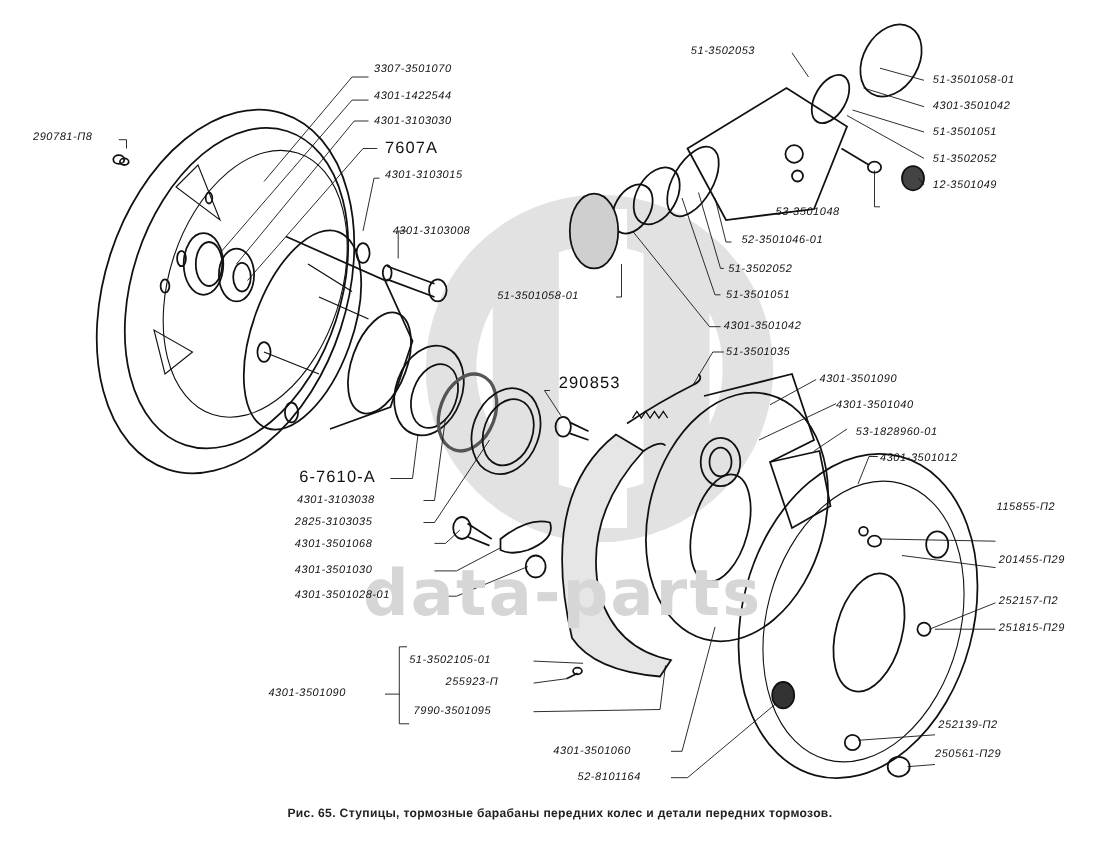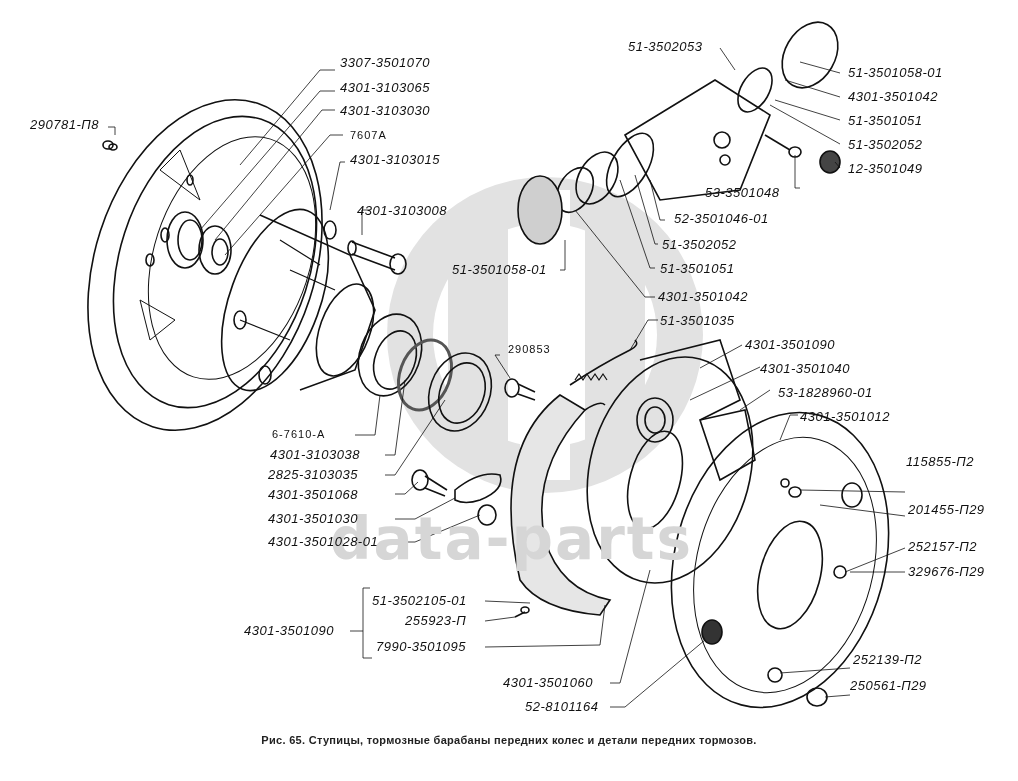--- a/index.html
+++ b/index.html
@@ -1,19 +1,19 @@
 <!DOCTYPE html>
 <html><head>
 <meta charset="utf-8">
 <style>
   html, body { margin: 0; padding: 0; background: #ffffff; }
   body { width: 1018px; height: 781px; position: relative; overflow: hidden; font-family: "Liberation Sans", sans-serif; }
   #canvas { position: absolute; left: 0; top: 0; width: 1018px; height: 781px; }
-  .lbl { position: absolute; font-family: "Liberation Sans", sans-serif; font-size: 13px; font-style: italic; color: #111; white-space: nowrap; letter-spacing: 0.5px; line-height: 14px; }
-  .lbl.big { font-size: 11px; font-style: normal; letter-spacing: 1px; }
+  .lbl { position: absolute; font-family: "Liberation Sans", sans-serif; font-size: 10px; font-style: italic; color: #111; white-space: nowrap; letter-spacing: 0.5px; line-height: 14px; }
+  .lbl.big { font-size: 15px; font-style: normal; letter-spacing: 1px; }
   .caption { position: absolute; left: 0; width: 1018px; top: 734px; text-align: center; font-family: "Liberation Sans", sans-serif; font-size: 11px; font-weight: bold; color: #222; letter-spacing: 0.3px; }
   .wm-text { position: absolute; left: 330px; top: 505px; font-family: "DejaVu Sans", sans-serif; font-weight: bold; font-size: 58px; color: #d6d6d6; letter-spacing: 2px; text-align: center; }
 </style>
 </head>
 <body>
 
 <svg id="canvas" viewBox="0 0 1018 781">
   <g fill="#dcdcdc">
     <circle cx="545" cy="335" r="158" fill="#e2e2e2"></circle>
     <circle cx="545" cy="335" r="112" fill="#ffffff"></circle>
@@ -182,21 +182,21 @@
       <path d="M850 668 L780 673"></path>
       <path d="M850 695 L825 697"></path>
     </g>
   </g>
 </svg>
 
 <div class="wm-text">data-parts</div>
 
 <div class="lbl" style="left:30px;top:118px">290781-П8</div>
 <div class="lbl" style="left:340px;top:56px">3307-3501070</div>
-<div class="lbl" style="left:340px;top:81px">4301-3103065</div>
+<div class="lbl" style="left:340px;top:81px">4301-1422544</div>
 <div class="lbl" style="left:340px;top:104px">4301-3103030</div>
 <div class="lbl big" style="left:350px;top:128px">7607А</div>
 <div class="lbl" style="left:350px;top:153px">4301-3103015</div>
 <div class="lbl" style="left:357px;top:204px">4301-3103008</div>
 
 <div class="lbl" style="left:628px;top:40px">51-3502053</div>
 <div class="lbl" style="left:848px;top:66px">51-3501058-01</div>
 <div class="lbl" style="left:848px;top:90px">4301-3501042</div>
 <div class="lbl" style="left:848px;top:114px">51-3501051</div>
 <div class="lbl" style="left:848px;top:138px">51-3502052</div>
@@ -218,21 +218,21 @@
 <div class="lbl big" style="left:272px;top:427px">6-7610-А</div>
 <div class="lbl" style="left:270px;top:448px">4301-3103038</div>
 <div class="lbl" style="left:268px;top:468px">2825-3103035</div>
 <div class="lbl" style="left:268px;top:488px">4301-3501068</div>
 <div class="lbl" style="left:268px;top:512px">4301-3501030</div>
 <div class="lbl" style="left:268px;top:535px">4301-3501028-01</div>
 
 <div class="lbl" style="left:906px;top:455px">115855-П2</div>
 <div class="lbl" style="left:908px;top:503px">201455-П29</div>
 <div class="lbl" style="left:908px;top:540px">252157-П2</div>
-<div class="lbl" style="left:908px;top:565px">329676-П29</div>
+<div class="lbl" style="left:908px;top:565px">251815-П29</div>
 
 <div class="lbl" style="left:372px;top:594px">51-3502105-01</div>
 <div class="lbl" style="left:405px;top:614px">255923-П</div>
 <div class="lbl" style="left:244px;top:624px">4301-3501090</div>
 <div class="lbl" style="left:376px;top:640px">7990-3501095</div>
 <div class="lbl" style="left:503px;top:676px">4301-3501060</div>
 <div class="lbl" style="left:525px;top:700px">52-8101164</div>
 <div class="lbl" style="left:853px;top:653px">252139-П2</div>
 <div class="lbl" style="left:850px;top:679px">250561-П29</div>
 

